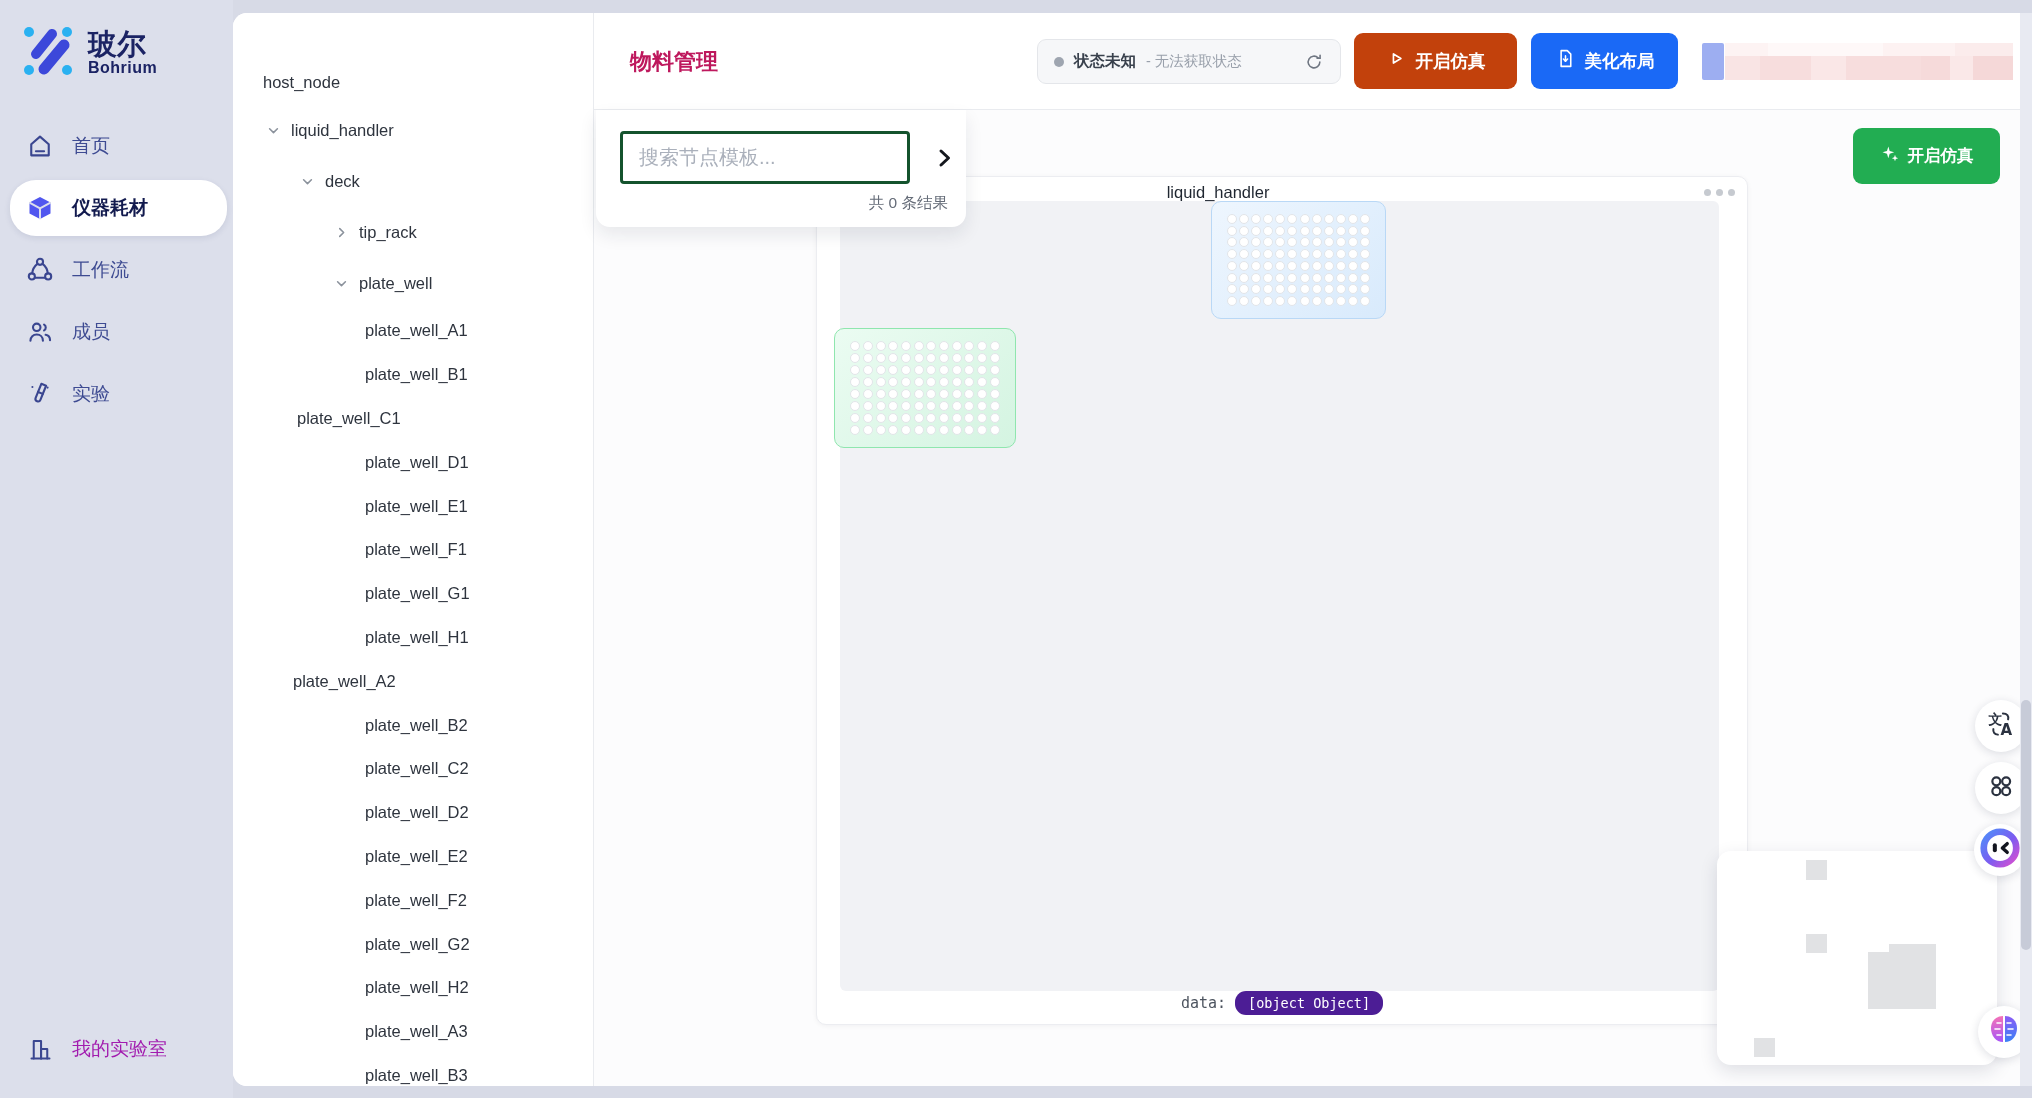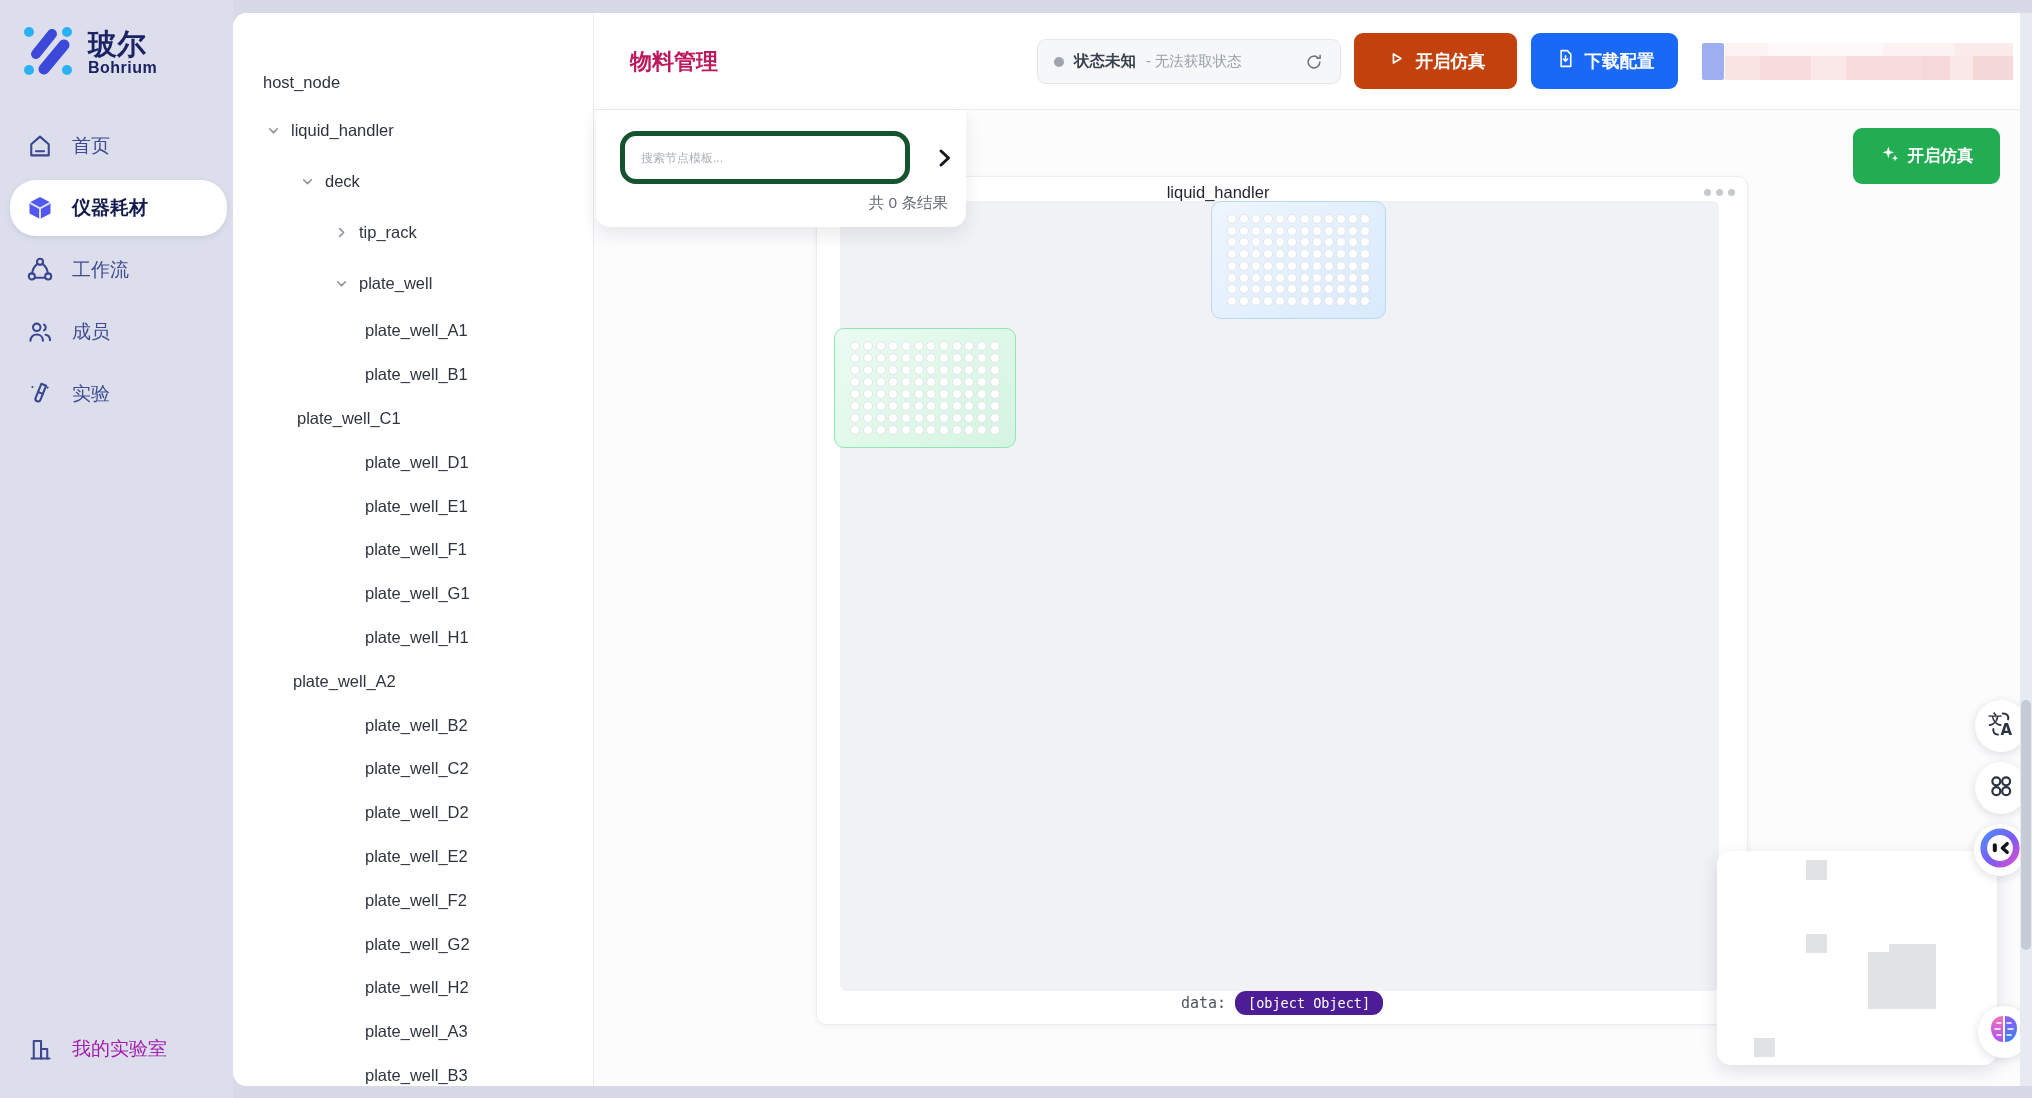--- a/index.html
+++ b/index.html
@@ -49,21 +49,21 @@
   .btn-dl{left:937px;width:147px;}
   .skeleton{position:absolute;left:1108px;top:30px;width:312px;height:37px;display:flex;}
   .skel-blue{width:22px;height:37px;background:#9daef1;border-radius:2px;flex:none;}
   .skel-bar{width:288px;height:37px;margin-left:1px;}
   .skel-row1{height:13px;background:linear-gradient(90deg,#fdf3f3 0 15%,#fef8f8 15% 55%,#fdf2f2 55% 80%,#fbecec 80% 100%);}
   .skel-row2{height:24px;background:linear-gradient(90deg,#f9e4e4 0 12%,#f7dddd 12% 30%,#fae7e7 30% 42%,#f7dddd 42% 68%,#f6dada 68% 78%,#fae8e8 78% 86%,#f5d8d8 86% 100%);}
 
   
   .canvas{position:absolute;left:0;top:97px;width:1438px;height:976px;background:#fcfcfd;}
   .search-pop{position:absolute;left:2px;top:0;width:370px;height:117px;background:#fff;border-radius:0 0 14px 14px;box-shadow:0 8px 18px rgba(20,30,60,.09);z-index:6;}
-  .search-input{position:absolute;left:24px;top:21px;width:290px;height:53px;border:5px solid #14532d;border-radius:16px;padding:0 16px;font-size:12px;color:#333;font-family:inherit;outline:none;}
+  .search-input{position:absolute;left:24px;top:21px;width:290px;height:53px;border:3px solid #14532d;border-radius:4px;padding:0 16px;font-size:20px;color:#333;font-family:inherit;outline:none;}
   .search-input::placeholder{color:#aab0bb;}
   .search-arrow{position:absolute;left:336px;top:36px;width:24px;height:24px;cursor:pointer;}
   .search-count{position:absolute;right:18px;bottom:13px;font-size:15.5px;color:#656c78;}
 
   .group-node{position:absolute;left:222px;top:66px;width:932px;height:849px;background:#fff;border:1px solid #ecedf1;border-radius:10px;box-shadow:0 1px 5px rgba(15,23,42,.05);}
   .group-title{position:absolute;left:0;right:128px;top:6px;text-align:center;font-size:16.5px;color:#1f2630;z-index:3;}
   .group-dots{position:absolute;right:12px;top:12px;display:flex;gap:5px;cursor:pointer;z-index:3;}
   .group-dots i{width:7px;height:7px;border-radius:50%;background:#c6cad0;}
   .deck{position:absolute;left:23px;top:24px;width:879px;height:790px;background:#f1f2f5;border-radius:6px;}
   .plate{position:absolute;border-radius:10px;display:grid;grid-template-columns:repeat(12,1fr);justify-items:center;align-content:space-between;padding:12px 14px;cursor:grab;z-index:2;}
@@ -300,21 +300,21 @@
         </button>
 
         <button class="btn btn-dl" style="background: rgb(26, 105, 246);">
           <span>
             <svg viewBox="0 0 24 24" width="21" height="21" fill="none" stroke="#fff" stroke-width="1.8" stroke-linecap="round" stroke-linejoin="round">
               <path d="M7 3h7l4 4v14H7z"></path>
                 <path d="M12 9v6"></path>
                 <path d="m9.6 12.6 2.4 2.4 2.4-2.4"></path>
             </svg>
           </span>
-          <span>下载配置</span>
+          <span>美化布局</span>
         </button>
 
         <div class="skeleton">
           <div class="skel-blue"></div>
           <div class="skel-bar">
               <div class="skel-row1"></div>
               <div class="skel-row2"></div>
             </div>
         </div>
       </header>

